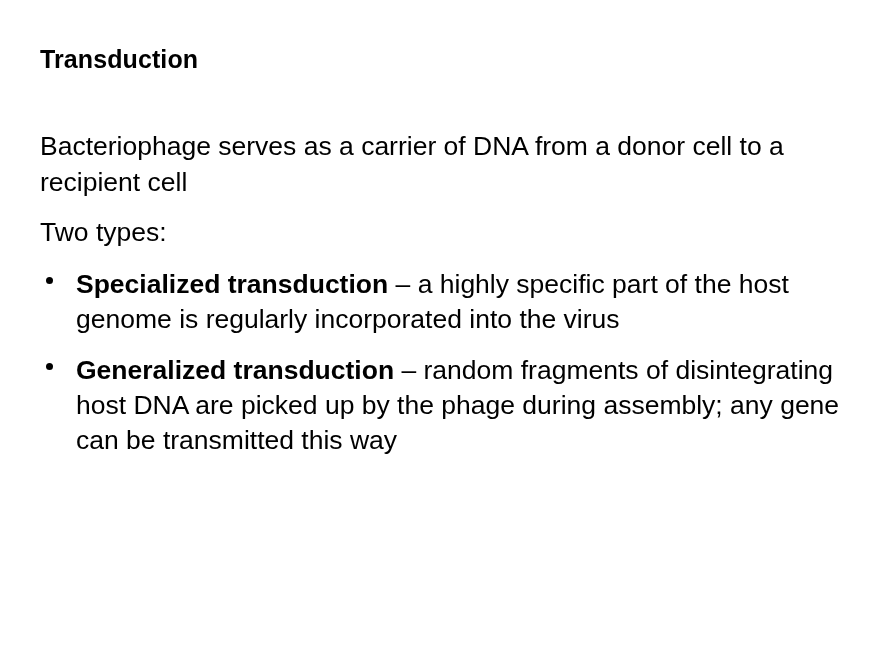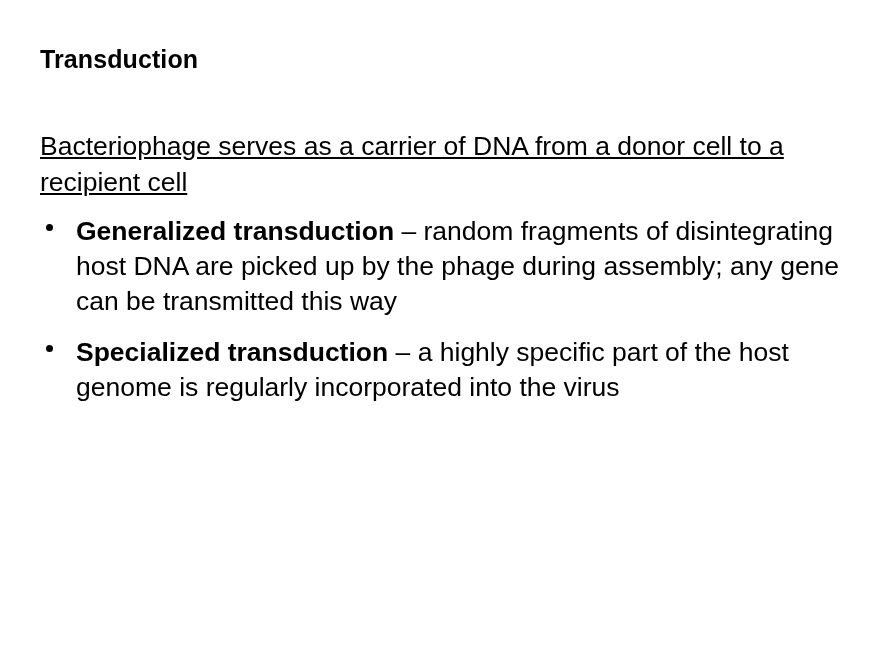--- a/index.html
+++ b/index.html
@@ -35,21 +35,20 @@
     left: 40px;
     top: 128px;
     width: 800px;
   }
   .para {
     font-size: 26.5px;
     line-height: 36px;
     color: #000000;
     margin: 0 0 14px 0;
     max-width: 790px;
-    text-decoration: underline;
   }
   .para.tight {
     margin-bottom: 17px;
   }
   .bullet-list {
     list-style: none;
     margin: 0;
     padding: 0;
   }
   .bullet-item {
@@ -87,31 +86,32 @@
 <body>
 
 <div id="slide" style="background: rgb(255, 255, 255);">
 
   <div class="slide-title">Transduction</div>
 
   <div class="body-block">
 
     <p class="para">Bacteriophage serves as a carrier of DNA from a donor cell to a recipient cell</p>
 
+    <p class="para tight">Two types:</p>
 
     <ul class="bullet-list">
 
       <li class="bullet-item">
         <span class="bullet-dot"></span>
-        <span class="bullet-lead">Generalized transduction</span><span> – random fragments of disintegrating host DNA are picked up by the phage during assembly; any gene can be transmitted this way</span>
+        <span class="bullet-lead">Specialized transduction</span><span> – a highly specific part of the host genome is regularly incorporated into the virus</span>
       </li>
 
       <li class="bullet-item">
         <span class="bullet-dot"></span>
-        <span class="bullet-lead">Specialized transduction</span><span> – a highly specific part of the host genome is regularly incorporated into the virus</span>
+        <span class="bullet-lead">Generalized transduction</span><span> – random fragments of disintegrating host DNA are picked up by the phage during assembly; any gene can be transmitted this way</span>
       </li>
 
     </ul>
   </div>
 
   <div class="bottom-bar" style="background: rgb(251, 184, 22);"></div>
 
 </div>
 
 </body></html>

